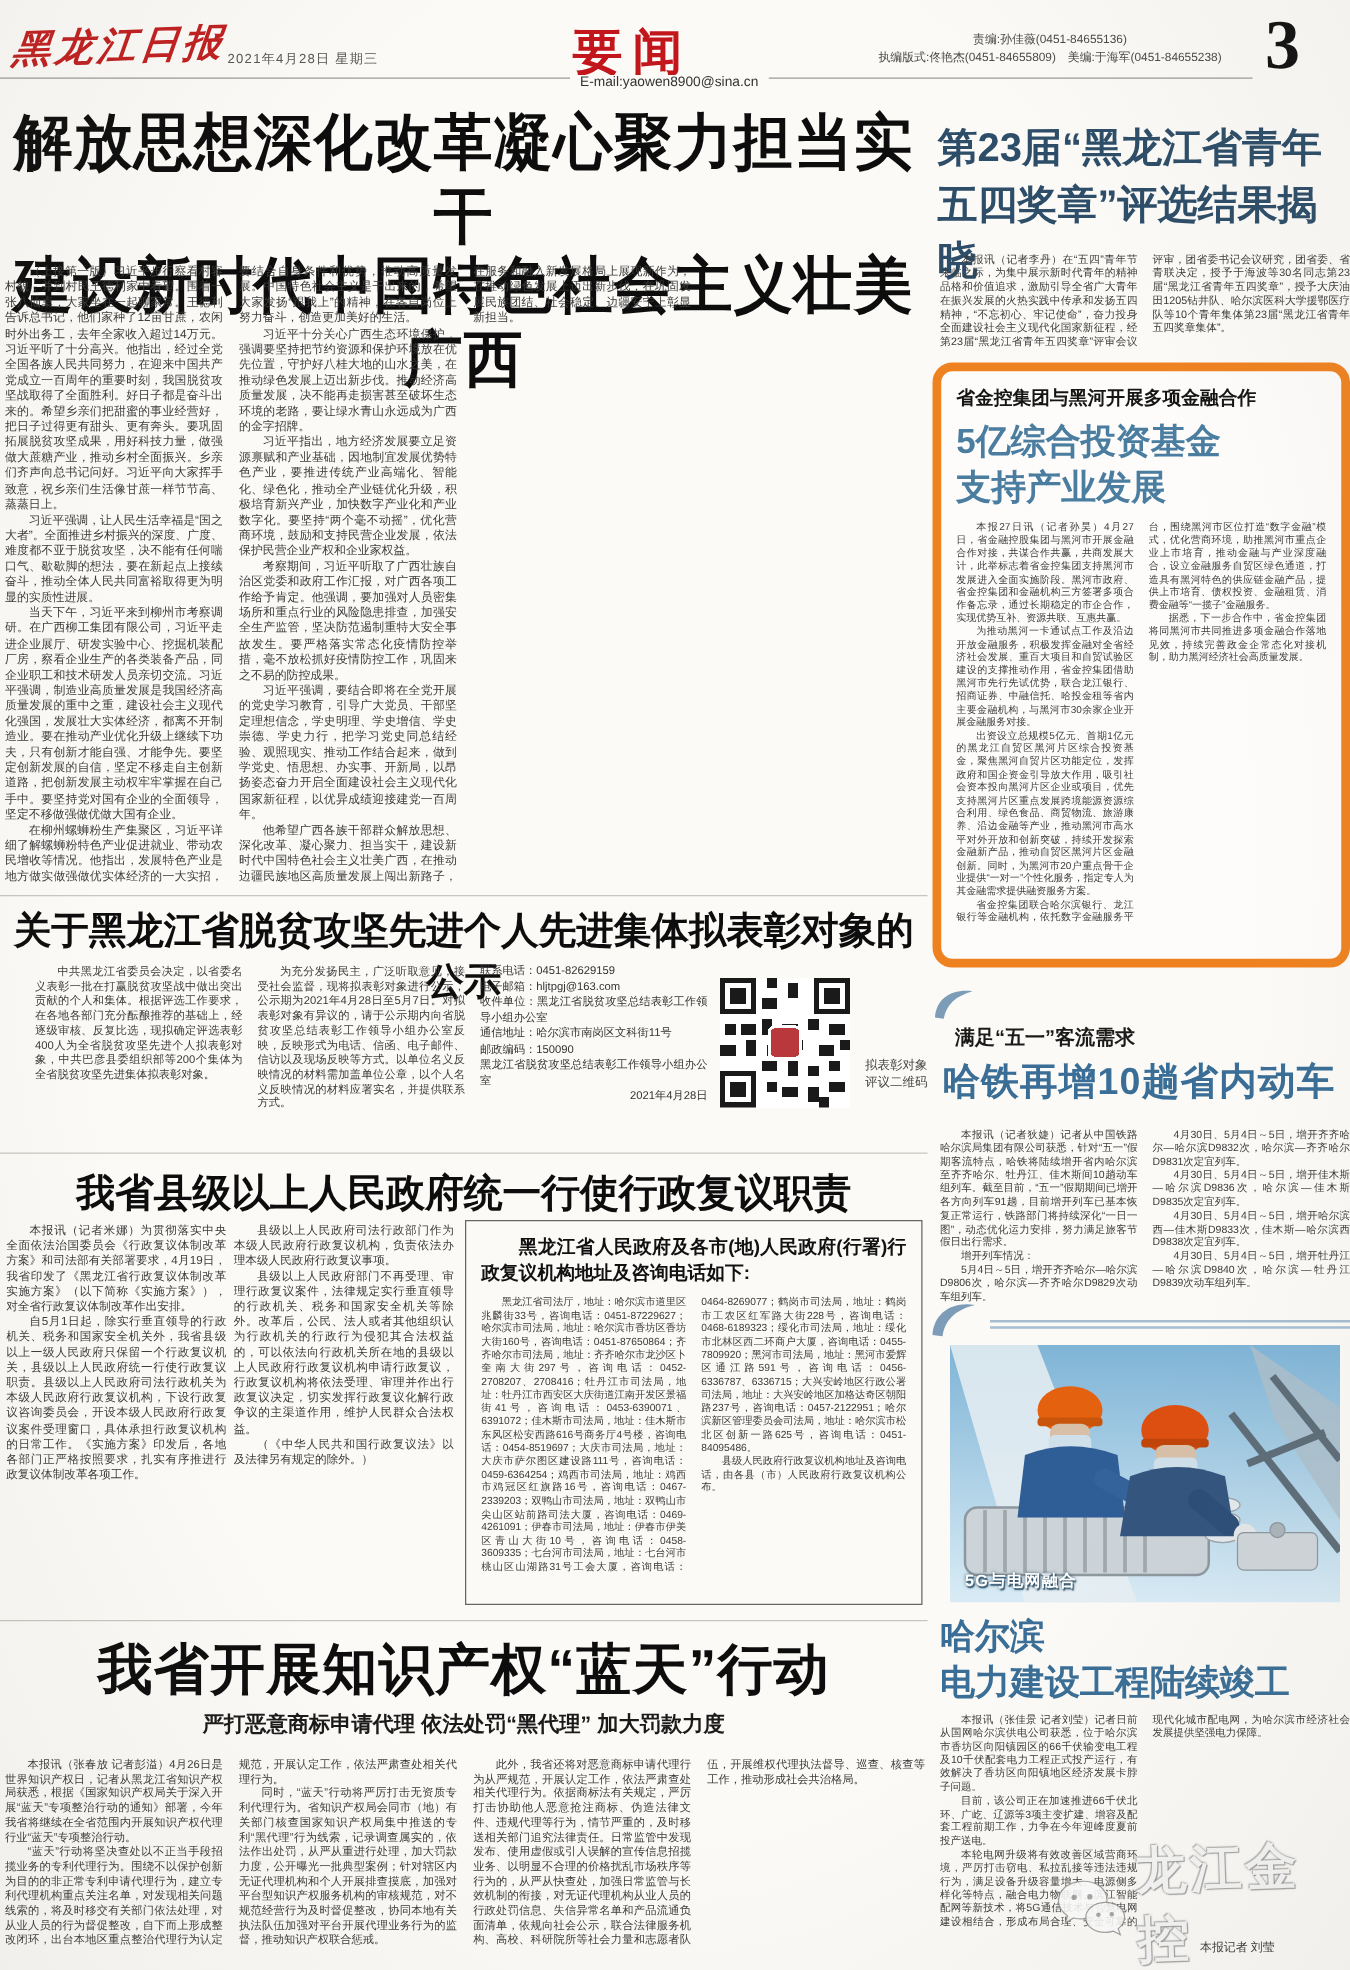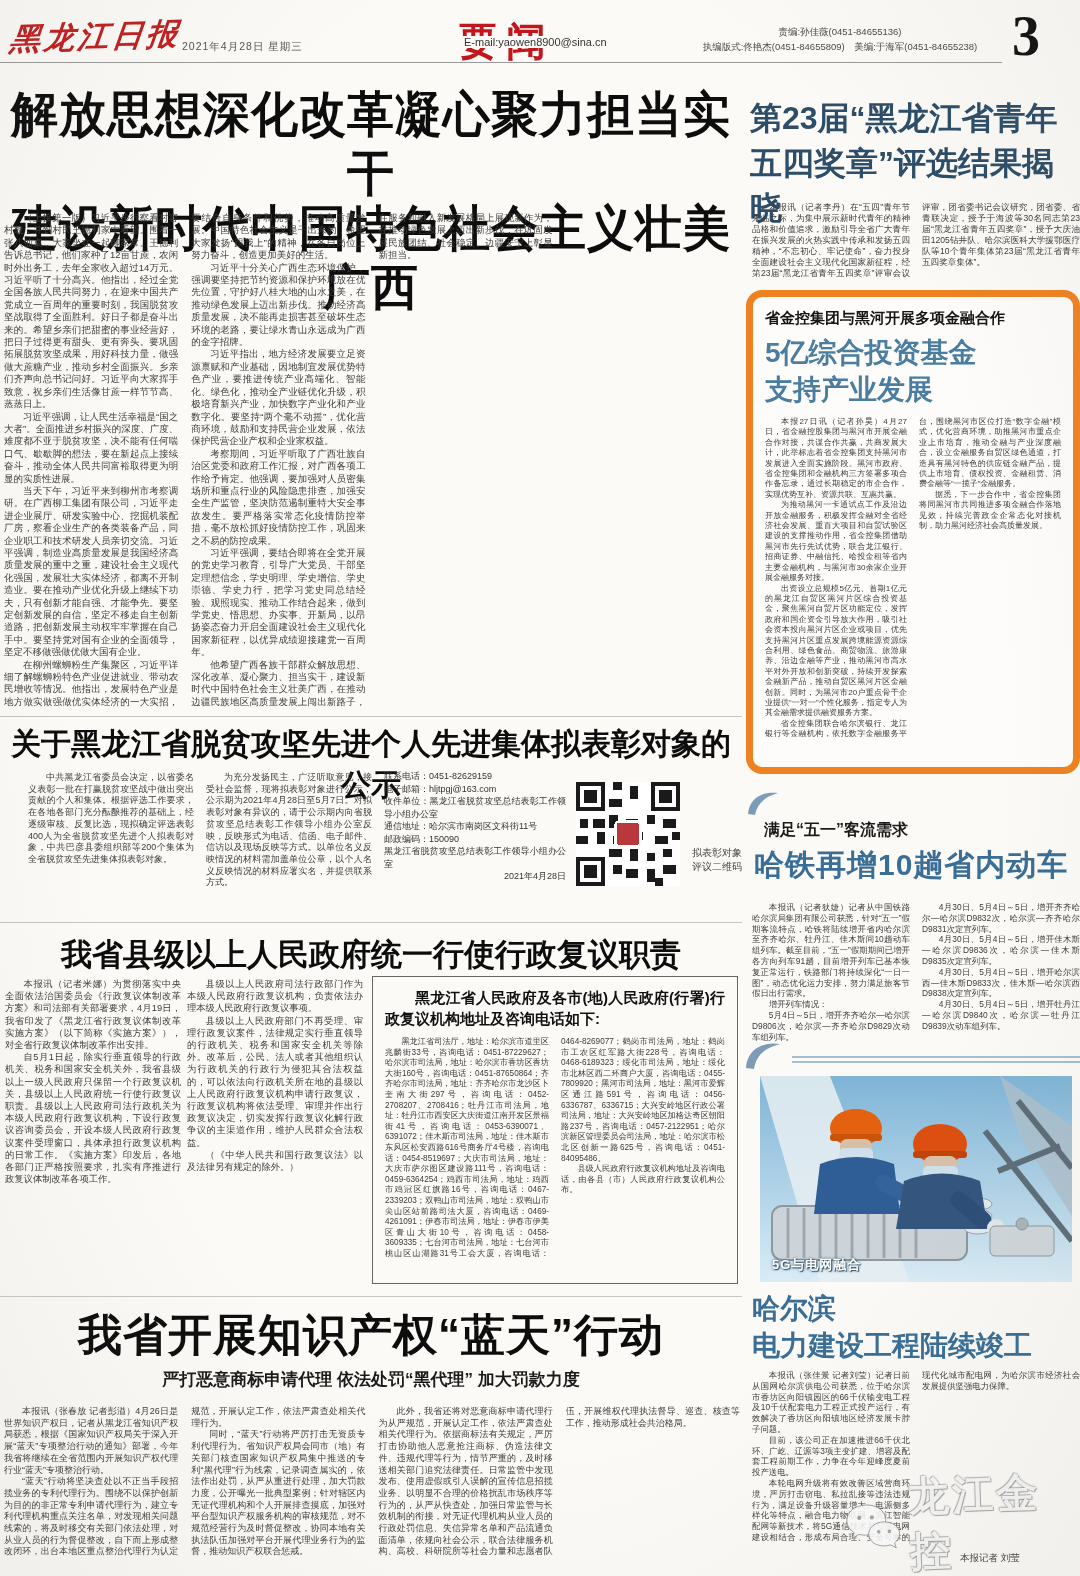--- a/index.html
+++ b/index.html
@@ -48,21 +48,21 @@
 </style>
 </head>
 <body>
 
 <div class="page">
 
   <div class="abs masthead" style="left:10px;top:16px;">黑龙江日报</div>
   <div class="abs date" style="left:182px;top:40px;">2021年4月28日 星期三</div>
   <div class="abs section-title" style="left:458px;top:14px;">要闻</div>
   <div class="rule" style="left:0;top:62px;width:1002px;"></div>
-  <div class="abs email" style="left:456px;top:36px;z-index:2;">E-mail:yaowen8900@sina.cn</div>
+  <div class="abs email" style="left:456px;top:60px;z-index:2;">E-mail:yaowen8900@sina.cn</div>
   <div class="abs editor" style="left:690px;top:24px;width:300px;">
     <div>责编:孙佳薇(0451-84655136)</div>
     <div>执编版式:佟艳杰(0451-84655809)　美编:于海军(0451-84655238)</div>
   </div>
   <div class="abs pageno" style="left:1012px;top:4px;">3</div>
 
   <div class="abs" style="left:0;top:86px;width:742px;">
     <div class="lead-h">解放思想深化改革凝心聚力担当实干</div>
     <div class="lead-h">建设新时代中国特色社会主义壮美广西</div>
   </div>

